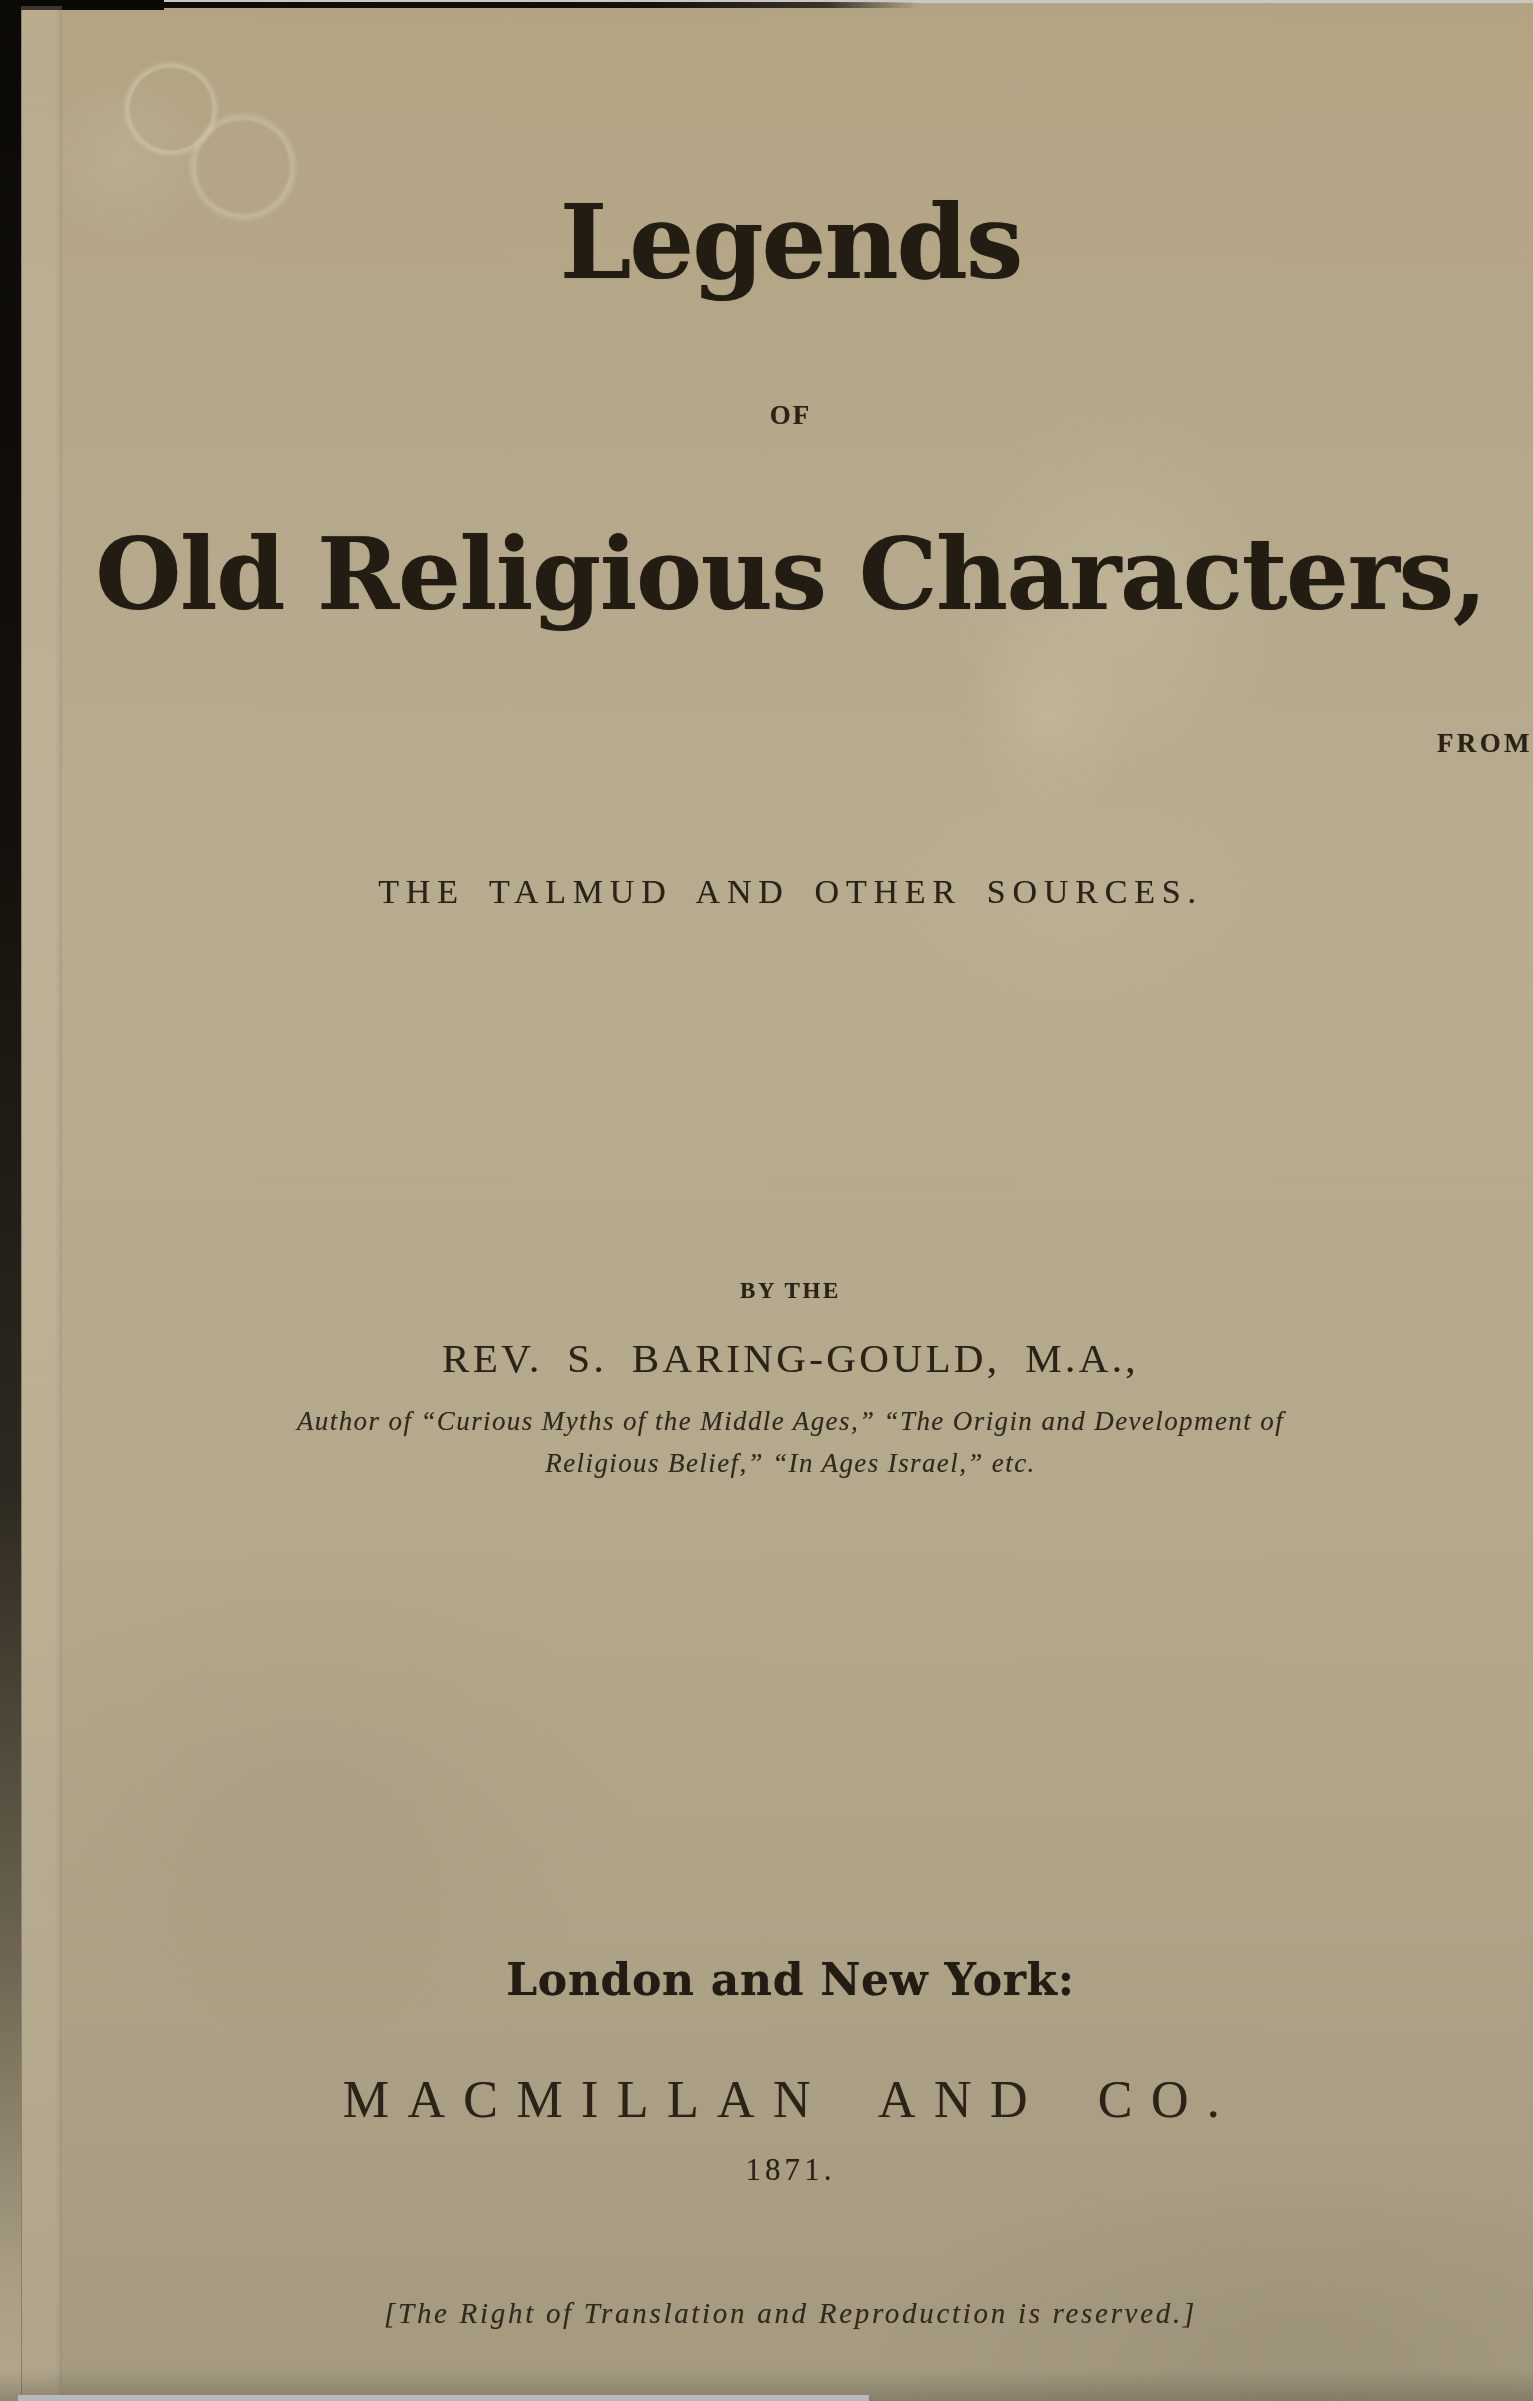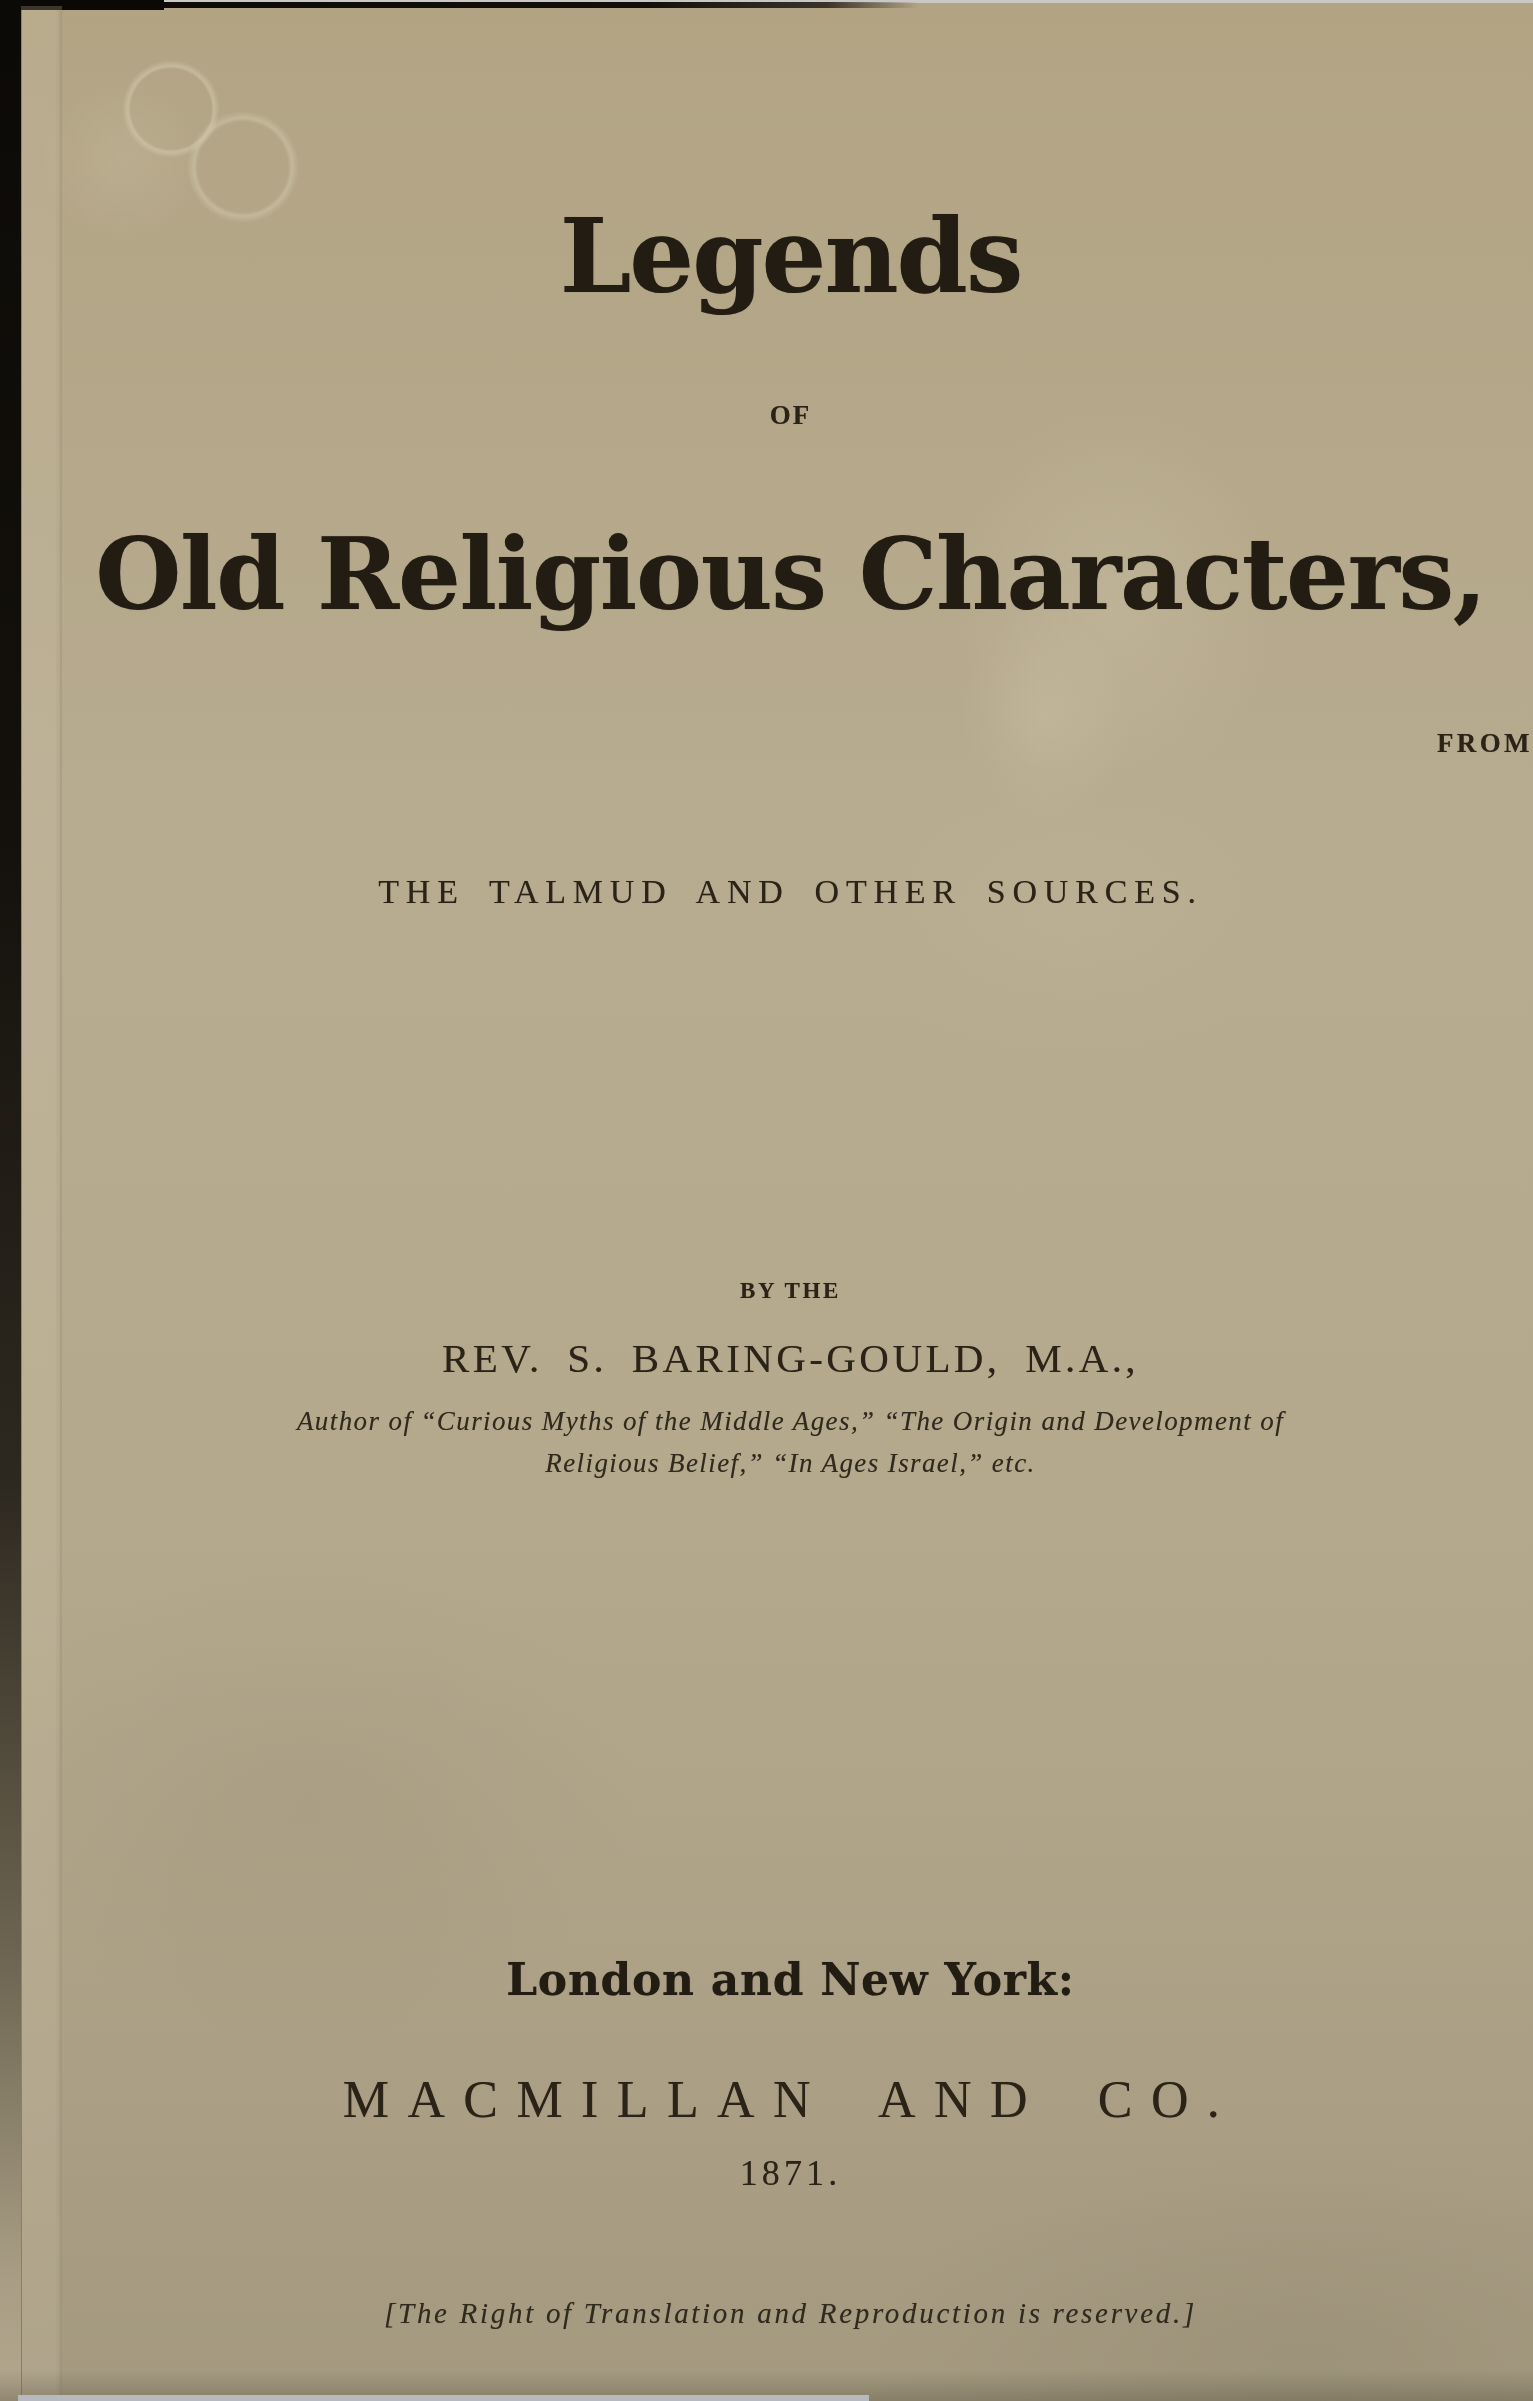--- a/index.html
+++ b/index.html
@@ -39,32 +39,32 @@
   .edge-bottom-grey{position:absolute;bottom:0;left:18px;width:851px;height:6.1px;background:#b6b9be;}
   
   .content{position:absolute;left:48px;right:0;top:0;bottom:0;}
   .line{position:absolute;left:0;right:0;text-align:center;color:#2b2317;white-space:nowrap;}
   .blackletter{font-family:"DejaVu Serif", serif;font-weight:700;color:#221c12;
     text-shadow:0 0 0.7px rgba(34,28,18,0.55);}
   .caps{font-family:"Liberation Serif", serif;color:#2b2317;text-shadow:0 0 0.7px rgba(43,35,23,0.4);}
   .ital{font-family:"Liberation Serif", serif;font-style:italic;color:#30291d;
     text-shadow:0 0 0.7px rgba(48,41,29,0.35);}
 
-  .t-legends{top:196px;font-size:102px;letter-spacing:-2px;}
+  .t-legends{top:182px;font-size:102px;letter-spacing:-2px;}
   .t-of{top:400px;font-size:27px;font-weight:700;letter-spacing:2px;}
   .t-subject{top:516px;font-size:99px;letter-spacing:-1.4px;}
   .t-from{top:728px;font-size:27px;font-weight:700;letter-spacing:3.4px;text-align:right;}
   .t-sources{top:873px;font-size:34px;letter-spacing:6.8px;word-spacing:9.6px;}
   .t-bythe{top:1278px;font-size:23px;font-weight:700;letter-spacing:2.7px;}
   .t-author{top:1334px;font-size:41px;letter-spacing:3.4px;word-spacing:11px;}
   .t-credits1{top:1406px;font-size:27px;letter-spacing:1.4px;}
   .t-credits2{top:1448px;font-size:27px;letter-spacing:1.4px;}
   .t-imprint{top:1954px;font-size:44px;letter-spacing:0.7px;}
   .t-publisher{top:2070px;font-size:52px;letter-spacing:18.4px;word-spacing:20.5px;}
-  .t-year{top:2152px;font-size:36px;letter-spacing:4.1px;text-align:center;}
+  .t-year{top:2152px;font-size:31px;letter-spacing:4.1px;text-align:center;}
   .t-rights{top:2297px;font-size:29px;letter-spacing:2.7px;}
 </style>
 </head>
 <body>
 
 <div class="page">
 
   <div class="edge-top-grey"></div>
   <div class="edge-top-dark"></div>
   <div class="edge-top-corner"></div>

